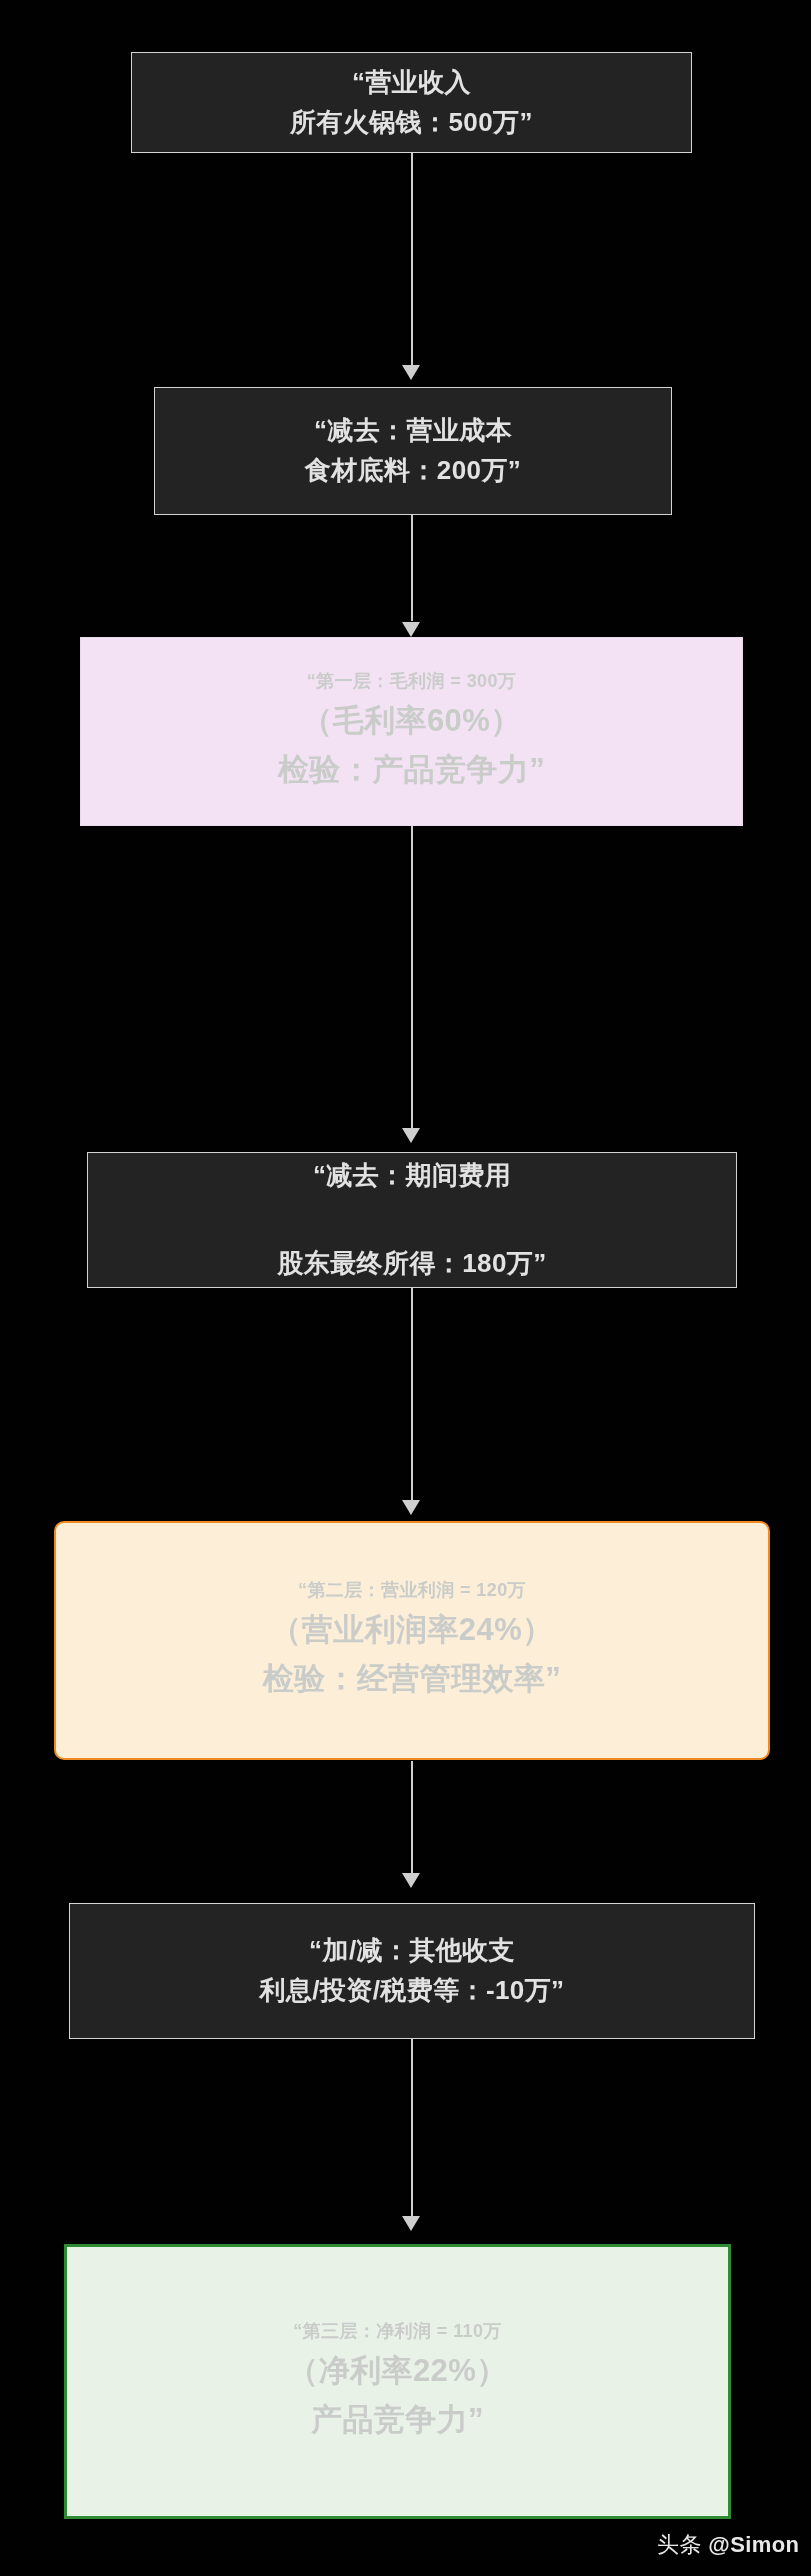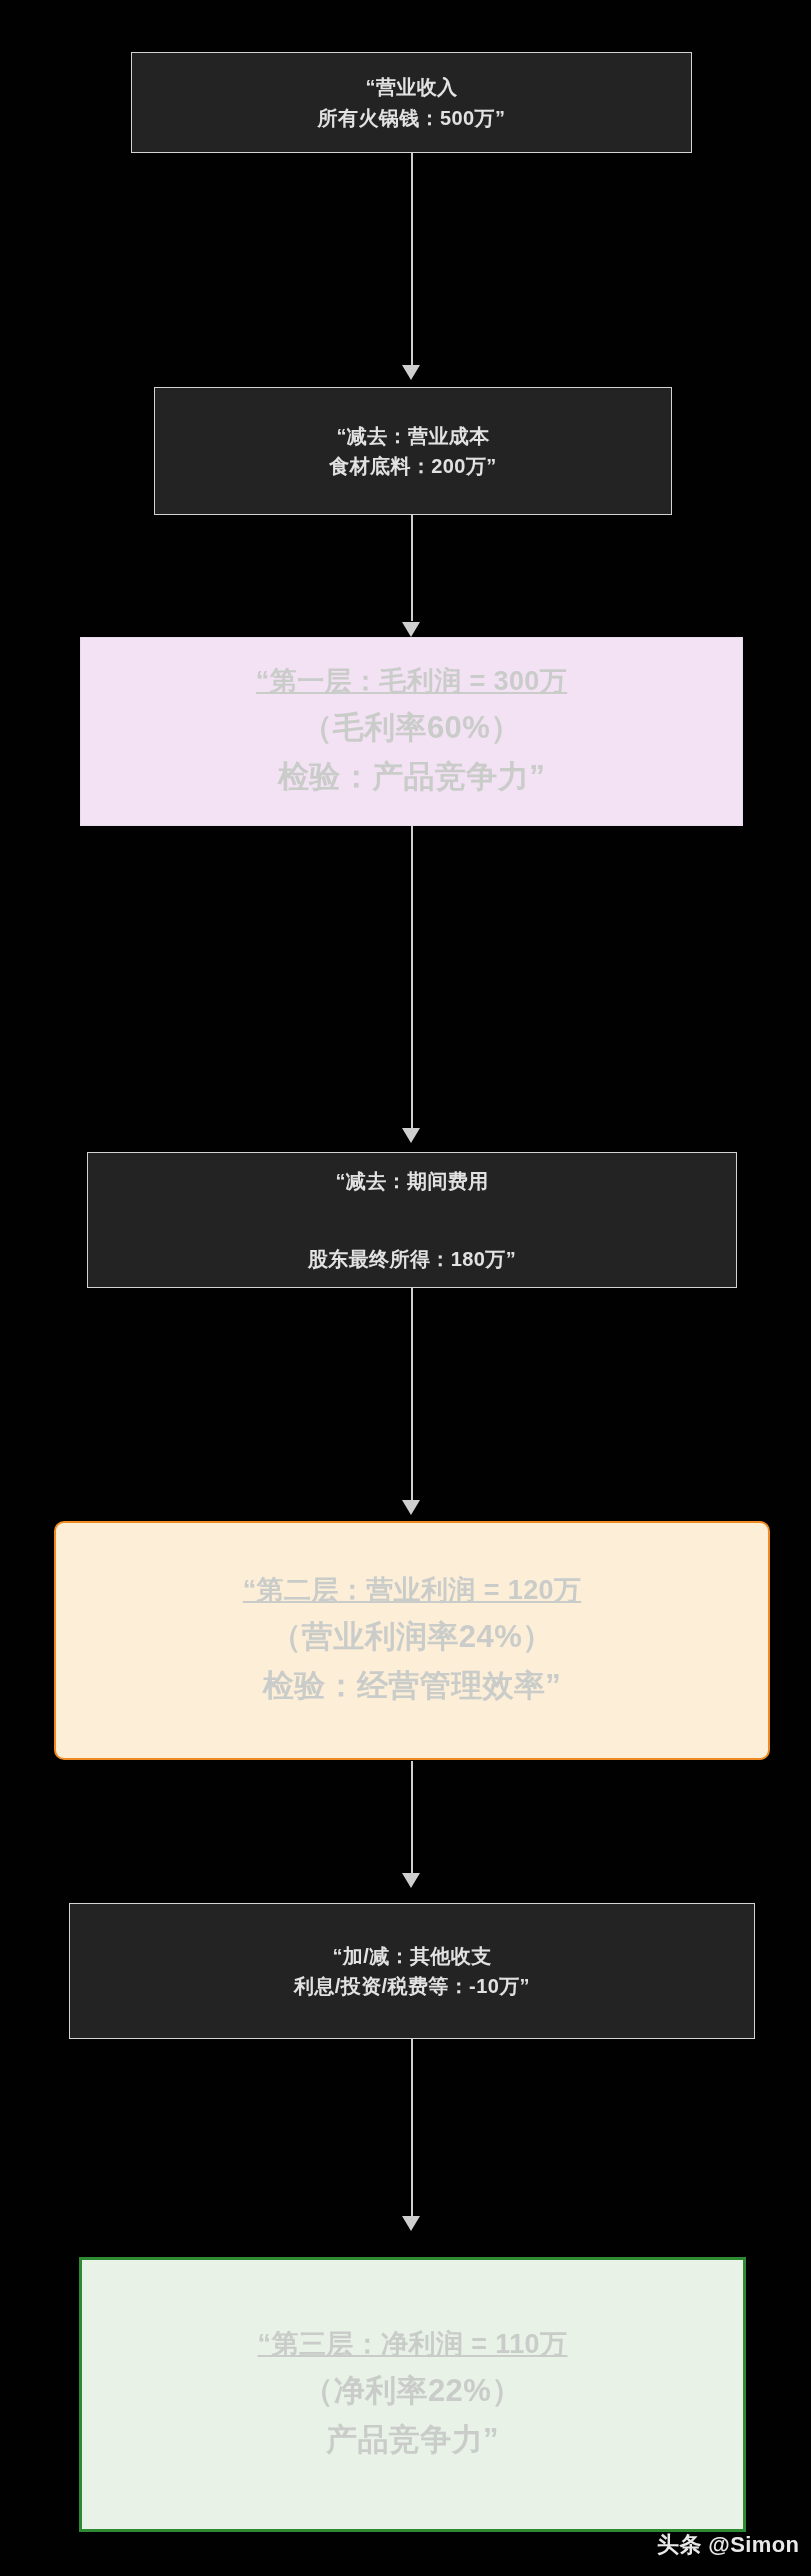--- a/index.html
+++ b/index.html
@@ -28,28 +28,28 @@
   }
   .node .line { display: block; white-space: nowrap; }
 
   
   .node.dark {
     background: #232323;
     border: 1.8px solid #d4d4d4;
     color: #e2e2e2;
     font-weight: 700;
   }
-  .node.dark .line { font-size: 20px; line-height: 1.52; }
+  .node.dark .line { font-size: 26px; line-height: 1.52; }
 
   
   .node.highlight {
     color: #c9ccc9;
     font-weight: 700;
   }
-  .node.highlight .line.main { font-size: 27px; line-height: 1.55; text-decoration: underline; }
+  .node.highlight .line.main { font-size: 18px; line-height: 1.55; }
   .node.highlight .line.sub  { font-size: 31px; line-height: 1.6; font-weight: 700; }
 
   .node.pink   { background: #f3e2f4; border: 1.8px solid #e9dbe9; }
   .node.orange { background: #fdeed8; border: 2.7px solid #ef8a22; }
   .node.green  { background: #e8f2e7; border: 3.6px solid #2e8b33; }
 
   
   .conn {
     position: absolute;
     width: 1.8px;
@@ -63,21 +63,21 @@
     border-top: 15px solid #cfcfcf;
   }
 
   .watermark {
     position: absolute;
     color: #e9e9e9;
     font-size: 22px;
     white-space: nowrap;
     letter-spacing: 0.4px;
   }
-  .watermark .cn { font-weight: 700; }
+  .watermark .cn { font-weight: 400; }
   .watermark .handle { font-weight: 700; }
 </style>
 </head>
 <body>
 
 <div id="canvas">
 
   <div class="node dark" style="left:131px; top:52px; width:561px; height:101px;">
     <span class="line">“营业收入</span>
     <span class="line">所有火锅钱：500万”</span>
@@ -121,21 +121,21 @@
   <div class="arrowhead" style="left:402px; top:1873px;"></div>
 
   <div class="node dark" style="left:69px; top:1903px; width:686px; height:136px;">
     <span class="line">“加/减：其他收支</span>
     <span class="line">利息/投资/税费等：-10万”</span>
   </div>
 
   <div class="conn" style="left:411px; top:2038px; height:178px;"></div>
   <div class="arrowhead" style="left:402px; top:2216px;"></div>
 
-  <div class="node highlight green" style="left:79px; top:2244px; width:667px; height:275px;margin-top:13px;">
+  <div class="node highlight green" style="left:64px; top:2244px; width:667px; height:275px;">
     <span class="line main">“第三层：净利润 = 110万</span>
     <span class="line sub">（净利率22%）</span>
     <span class="line sub">产品竞争力”</span>
   </div>
 
   <div class="watermark" style="left:657px; top:2530px;">
     <span class="cn">头条</span><span>&nbsp;</span><span class="handle">@Simon</span>
   </div>
 
 </div>

